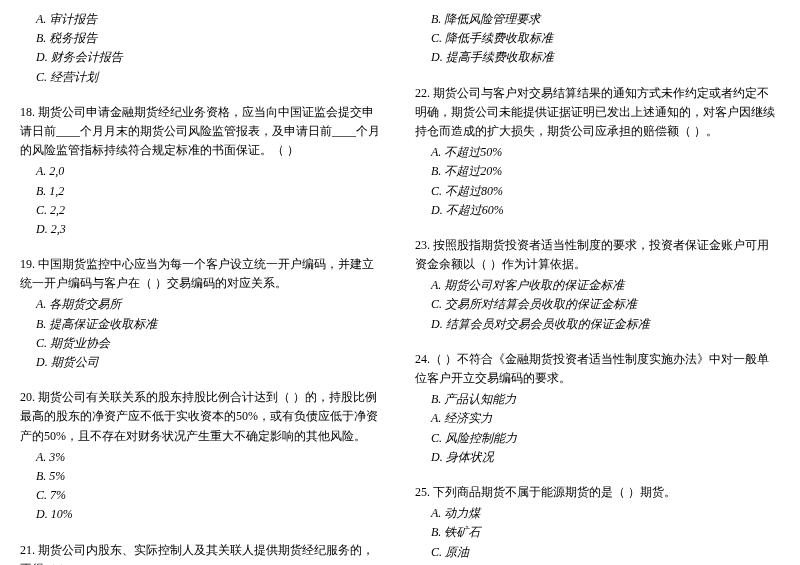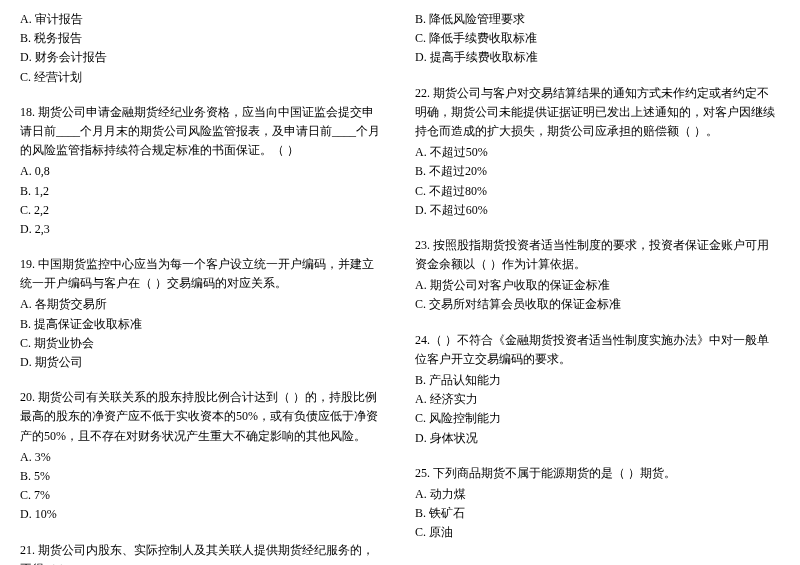--- a/index.html
+++ b/index.html
@@ -39,41 +39,42 @@
       margin-bottom: 8px;
     }
     .question-text {
       line-height: 1.6;
       text-indent: 0;
       margin-bottom: 2px;
       margin-top: 16px;
     }
     .option-item {
       line-height: 1.6;
-      margin-left: 0;
+      margin-left: 16px;
+      font-style: italic;
     }
   </style>
 </head>
 <body>
 
 <div class="page-container">
   <div class="two-col">
 
     <div class="col-left">
 
       <div class="question-block">
         <div class="option-item">A. 审计报告</div>
         <div class="option-item">B. 税务报告</div>
         <div class="option-item">D. 财务会计报告</div>
         <div class="option-item">C. 经营计划</div>
       </div>
 
       <div class="question-block">
         <div class="question-text">18. 期货公司申请金融期货经纪业务资格，应当向中国证监会提交申请日前____个月月末的期货公司风险监管报表，及申请日前____个月的风险监管指标持续符合规定标准的书面保证。（  ）</div>
-        <div class="option-item">A. 0,8</div>
+        <div class="option-item">A. 2,0</div>
         <div class="option-item">B. 1,2</div>
         <div class="option-item">C. 2,2</div>
         <div class="option-item">D. 2,3</div>
       </div>
 
       <div class="question-block">
         <div class="question-text">19. 中国期货监控中心应当为每一个客户设立统一开户编码，并建立统一开户编码与客户在（  ）交易编码的对应关系。</div>
         <div class="option-item">A. 各期货交易所</div>
         <div class="option-item">B. 提高保证金收取标准</div>
         <div class="option-item">C. 期货业协会</div>
@@ -107,20 +108,21 @@
         <div class="option-item">A. 不超过50%</div>
         <div class="option-item">B. 不超过20%</div>
         <div class="option-item">C. 不超过80%</div>
         <div class="option-item">D. 不超过60%</div>
       </div>
 
       <div class="question-block">
         <div class="question-text">23. 按照股指期货投资者适当性制度的要求，投资者保证金账户可用资金余额以（  ）作为计算依据。</div>
         <div class="option-item">A. 期货公司对客户收取的保证金标准</div>
         <div class="option-item">C. 交易所对结算会员收取的保证金标准</div>
+        <div class="option-item">D. 结算会员对交易会员收取的保证金标准</div>
       </div>
 
       <div class="question-block">
         <div class="question-text">24.（  ）不符合《金融期货投资者适当性制度实施办法》中对一般单位客户开立交易编码的要求。</div>
         <div class="option-item">B. 产品认知能力</div>
         <div class="option-item">A. 经济实力</div>
         <div class="option-item">C. 风险控制能力</div>
         <div class="option-item">D. 身体状况</div>
       </div>
 

